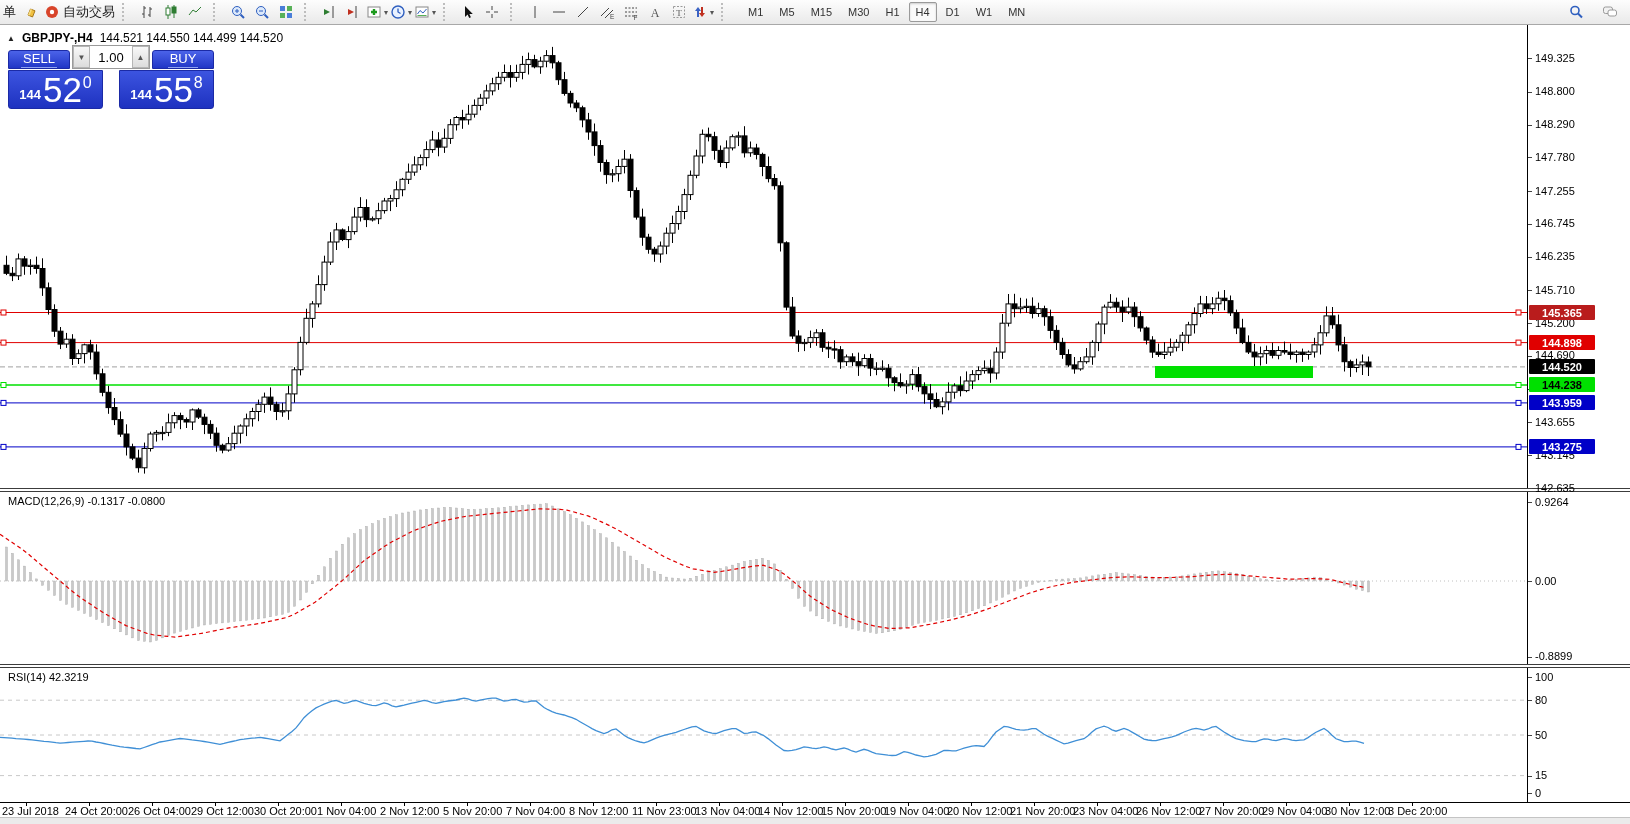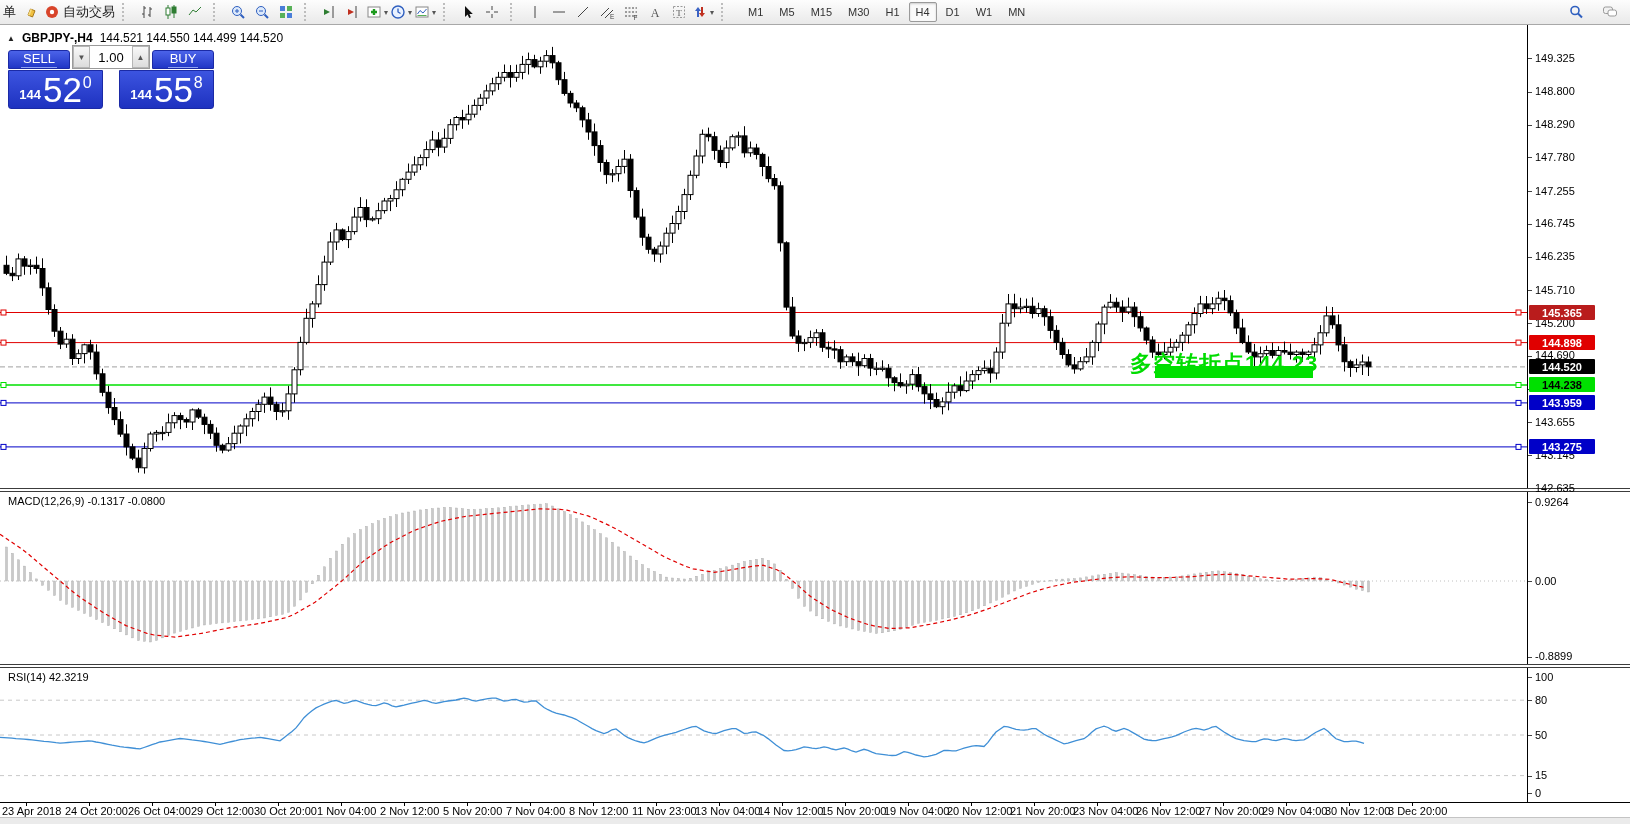--- a/index.html
+++ b/index.html
@@ -753,21 +753,20 @@
         <line x1="1350.5" y1="333.7" x2="1350.5" y2="350.9" stroke="#000" stroke-width="1"></line>
         <rect x="1348" y="335.7" width="5" height="5.8" fill="#000" stroke="#000" stroke-width="1"></rect>
         <line x1="1356.5" y1="332.7" x2="1356.5" y2="346.3" stroke="#000" stroke-width="1"></line>
         <rect x="1354" y="338.9" width="5" height="2.6" fill="#fff" stroke="#000" stroke-width="1"></rect>
         <line x1="1362.5" y1="328.5" x2="1362.5" y2="349.0" stroke="#000" stroke-width="1"></line>
         <rect x="1360" y="336.0" width="5" height="2.9" fill="#fff" stroke="#000" stroke-width="1"></rect>
         <line x1="1368.5" y1="330.5" x2="1368.5" y2="350.0" stroke="#000" stroke-width="1"></line>
         <rect x="1366" y="336.0" width="5" height="4.8" fill="#000" stroke="#000" stroke-width="1"></rect>
       </g>
     </svg>
-  <div id="annotation-text">多空转折点144.23</div>
   <div id="annotation-bar"></div>
 
   <div class="sep" id="sep1"></div>
   <svg id="macd-svg" class="pane" width="1527" height="172">
       <line x1="0" y1="89" x2="1527" y2="89" stroke="#c0c0c0" stroke-dasharray="1 3"></line>
       <g>
         <rect x="5.5" y="55.0" width="2" height="34.0" fill="#c9c9c9" stroke="#a9a9a9" stroke-width="0.4"></rect>
         <rect x="11.5" y="61.4" width="2" height="27.6" fill="#c9c9c9" stroke="#a9a9a9" stroke-width="0.4"></rect>
         <rect x="17.5" y="67.8" width="2" height="21.3" fill="#c9c9c9" stroke="#a9a9a9" stroke-width="0.4"></rect>
         <rect x="23.5" y="74.1" width="2" height="14.9" fill="#c9c9c9" stroke="#a9a9a9" stroke-width="0.4"></rect>
@@ -1058,21 +1057,21 @@
       <div class="ax-label" style="top: 694px;">80</div>
       <div class="ax-tick" style="top: 735px;"></div>
       <div class="ax-label" style="top: 729px;">50</div>
       <div class="ax-tick" style="top: 776px;"></div>
       <div class="ax-label" style="top: 769px;">15</div>
       <div class="ax-tick" style="top: 793px;"></div>
       <div class="ax-label" style="top: 787px;">0</div>
     </div>
   <div id="time-axis">
       <div class="t-tick" style="left: 26px;"></div>
-      <div class="t-label" style="left: 2px;">23 Apr 2018</div>
+      <div class="t-label" style="left: 2px;">23 Jul 2018</div>
       <div class="t-tick" style="left: 89px;"></div>
       <div class="t-label" style="left: 65px;">24 Oct 20:00</div>
       <div class="t-tick" style="left: 152px;"></div>
       <div class="t-label" style="left: 128px;">26 Oct 04:00</div>
       <div class="t-tick" style="left: 215px;"></div>
       <div class="t-label" style="left: 191px;">29 Oct 12:00</div>
       <div class="t-tick" style="left: 278px;"></div>
       <div class="t-label" style="left: 254px;">30 Oct 20:00</div>
       <div class="t-tick" style="left: 341px;"></div>
       <div class="t-label" style="left: 317px;">1 Nov 04:00</div>

